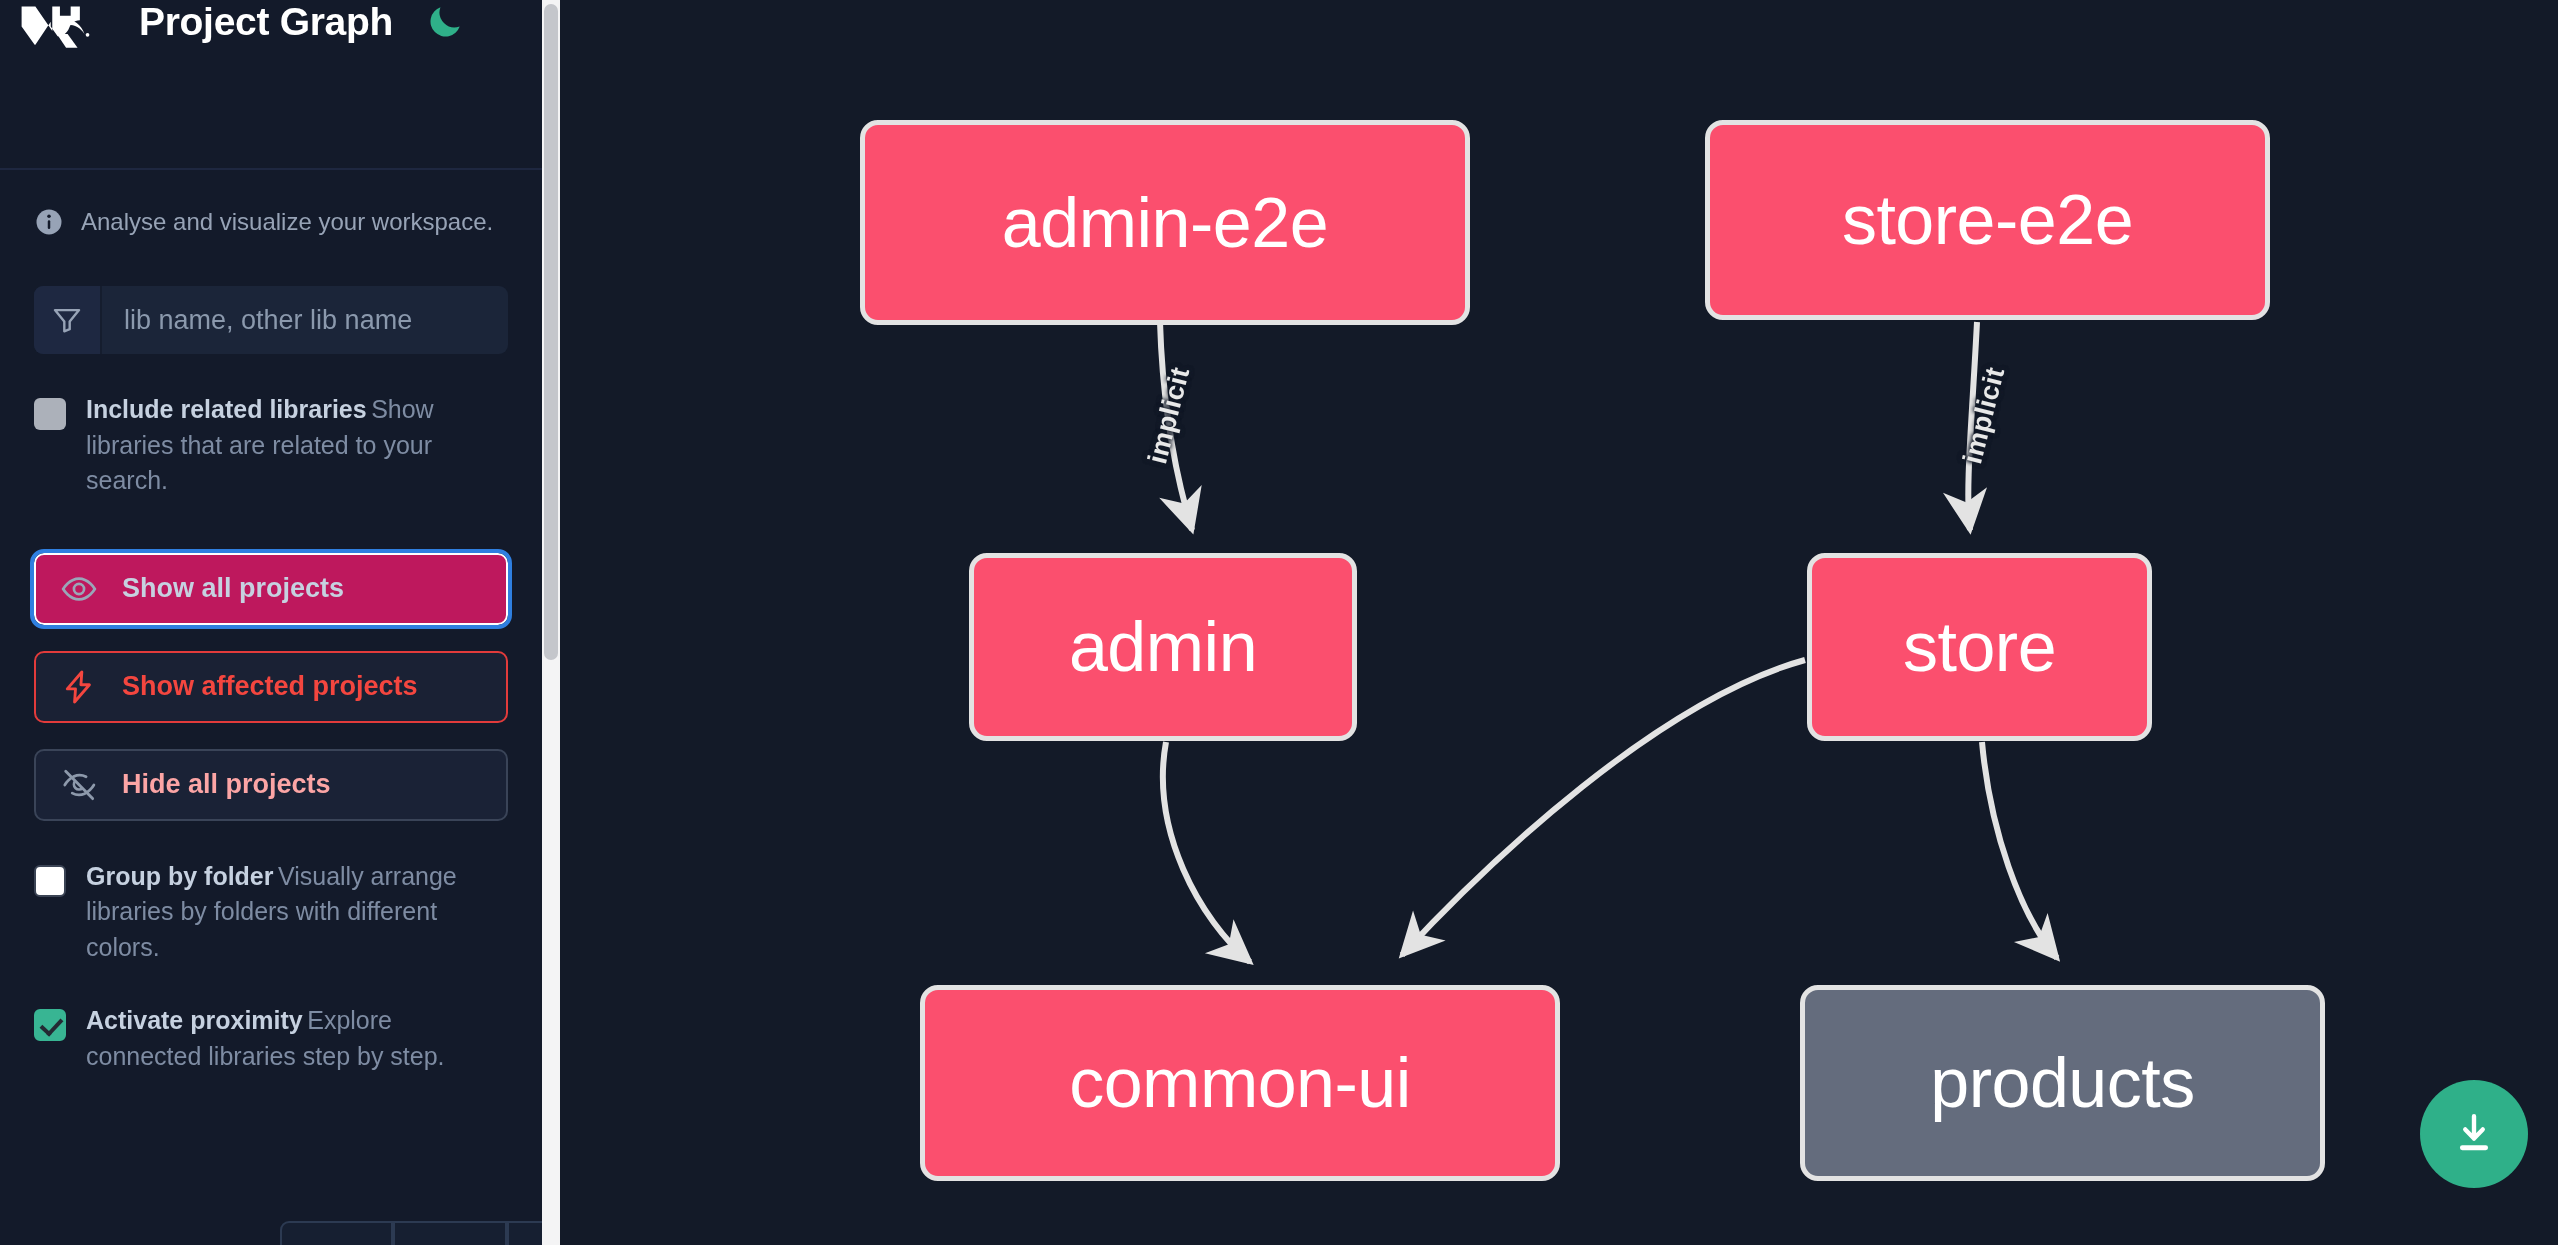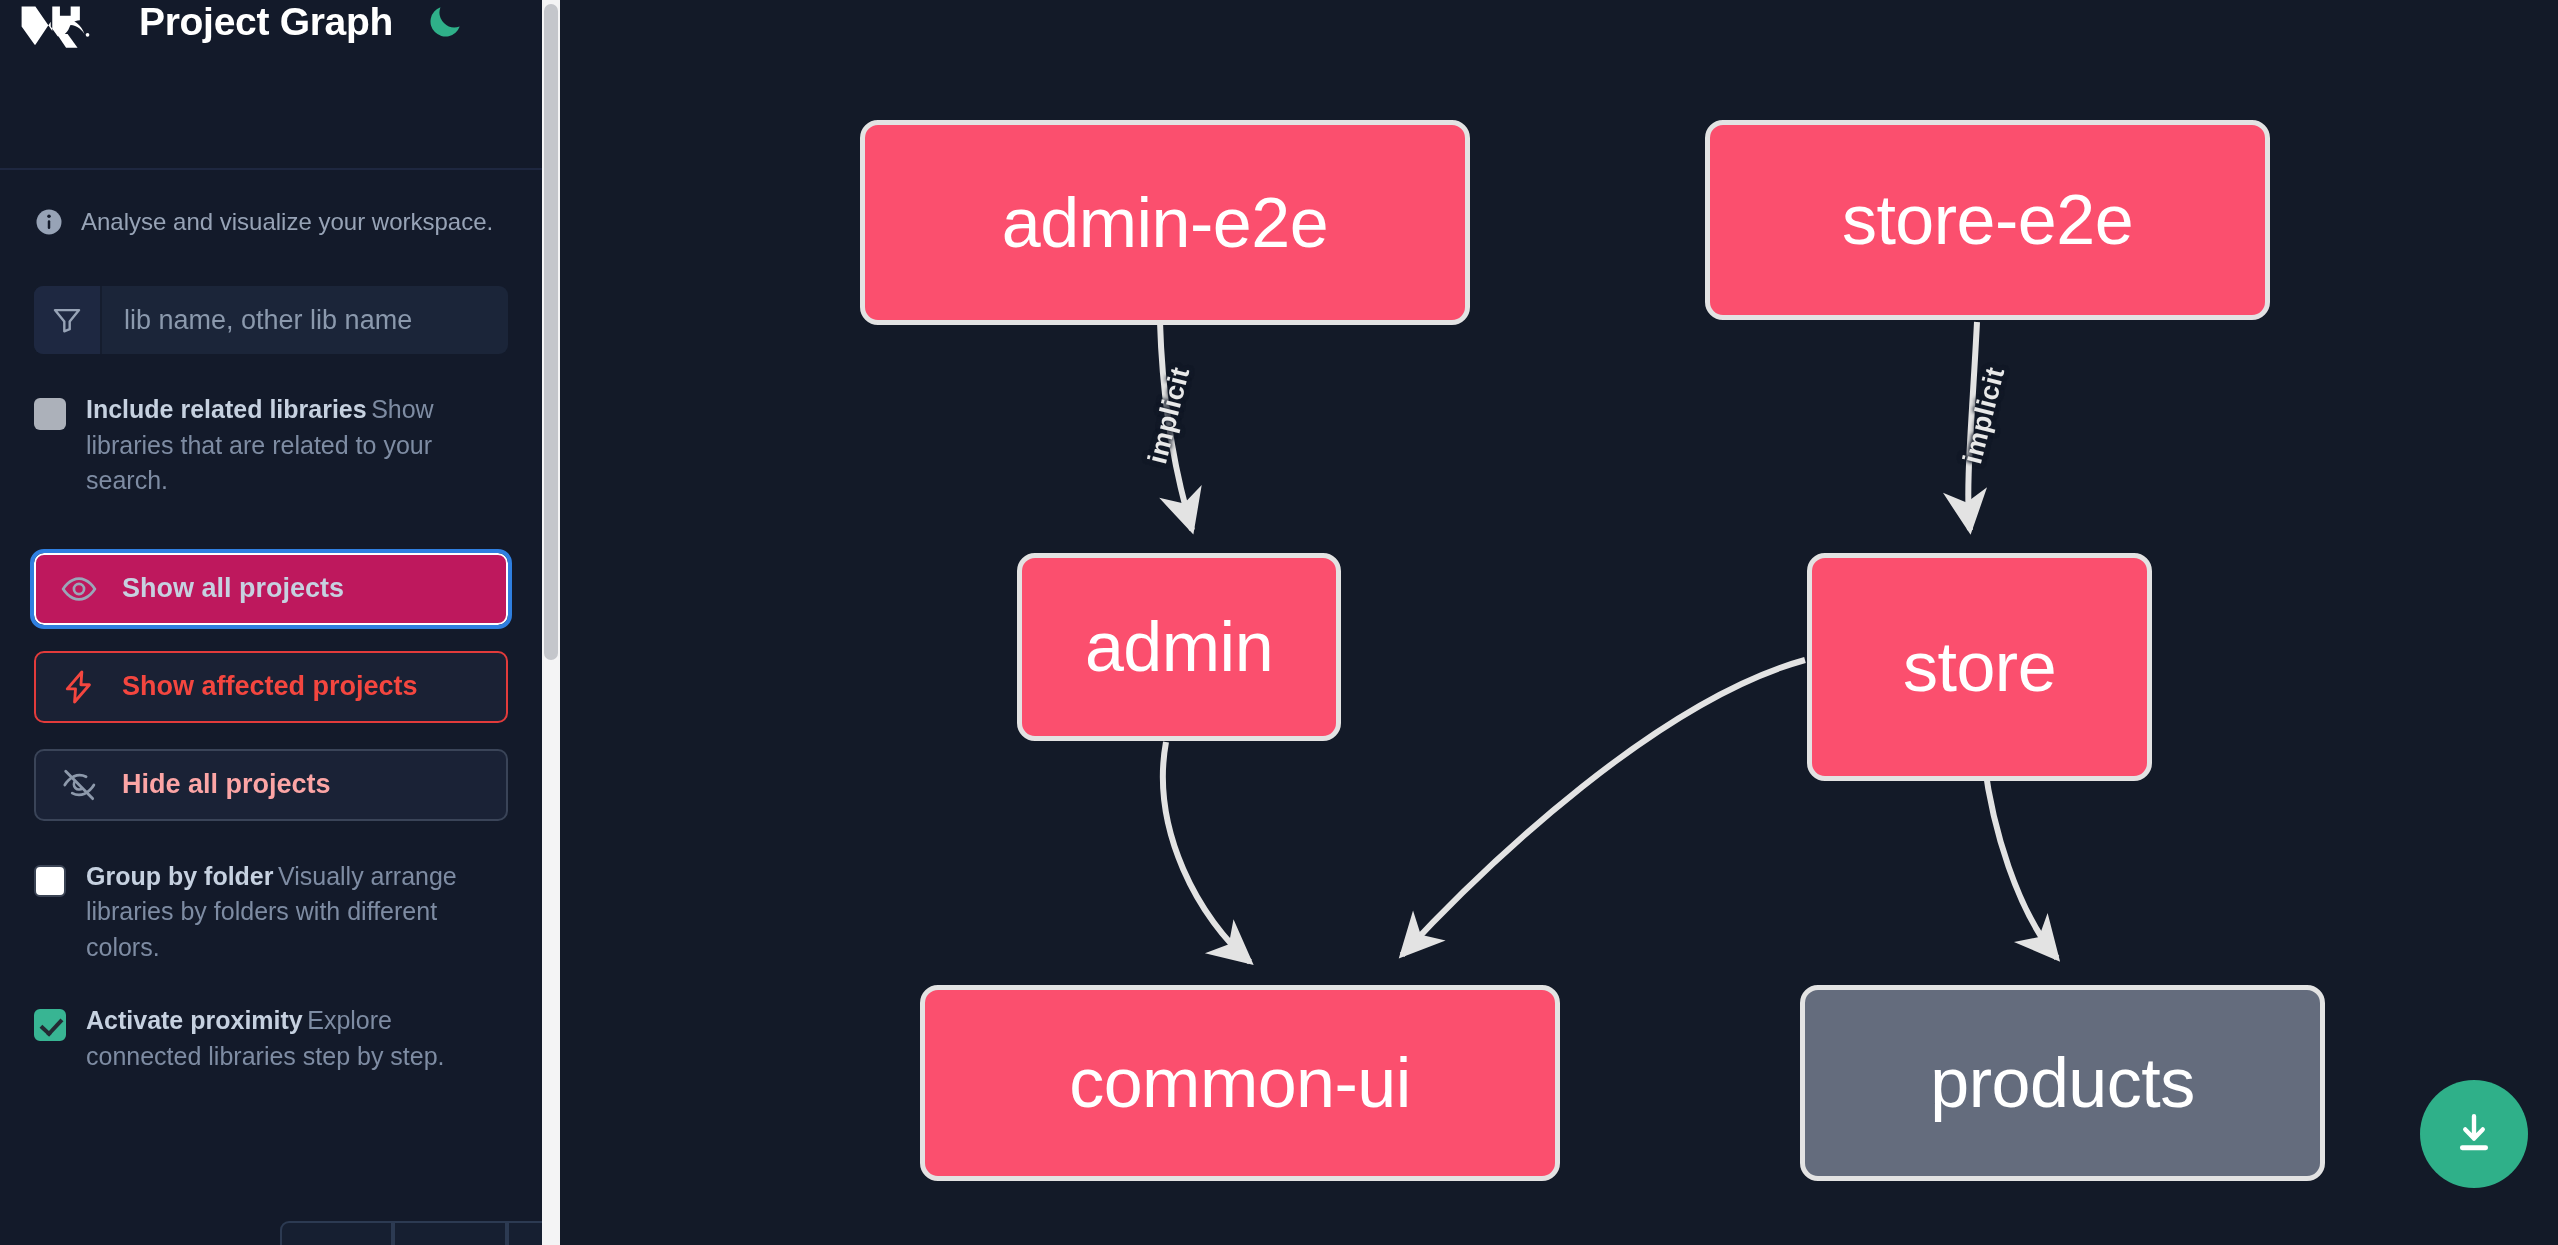--- a/index.html
+++ b/index.html
@@ -310,25 +310,25 @@
     </svg>
 
     <div class="node app" style="left:300px;top:120px;width:610px;height:205px;">
       <span>admin-e2e</span>
     </div>
 
     <div class="node app" style="left:1145px;top:120px;width:565px;height:200px;">
       <span>store-e2e</span>
     </div>
 
-    <div class="node app" style="left:409px;top:553px;width:324px;height:188px;margin-left:48px;">
+    <div class="node app" style="left:409px;top:553px;width:388px;height:188px;">
       <span>admin</span>
     </div>
 
-    <div class="node app" style="left:1247px;top:553px;width:345px;height:228px;">
+    <div class="node app" style="left:1247px;top:553px;width:345px;height:188px;">
       <span>store</span>
     </div>
 
     <div class="node app" style="left:360px;top:985px;width:640px;height:196px;">
       <span>common-ui</span>
     </div>
 
     <div class="node lib" style="left:1240px;top:985px;width:525px;height:196px;">
       <span>products</span>
     </div>

